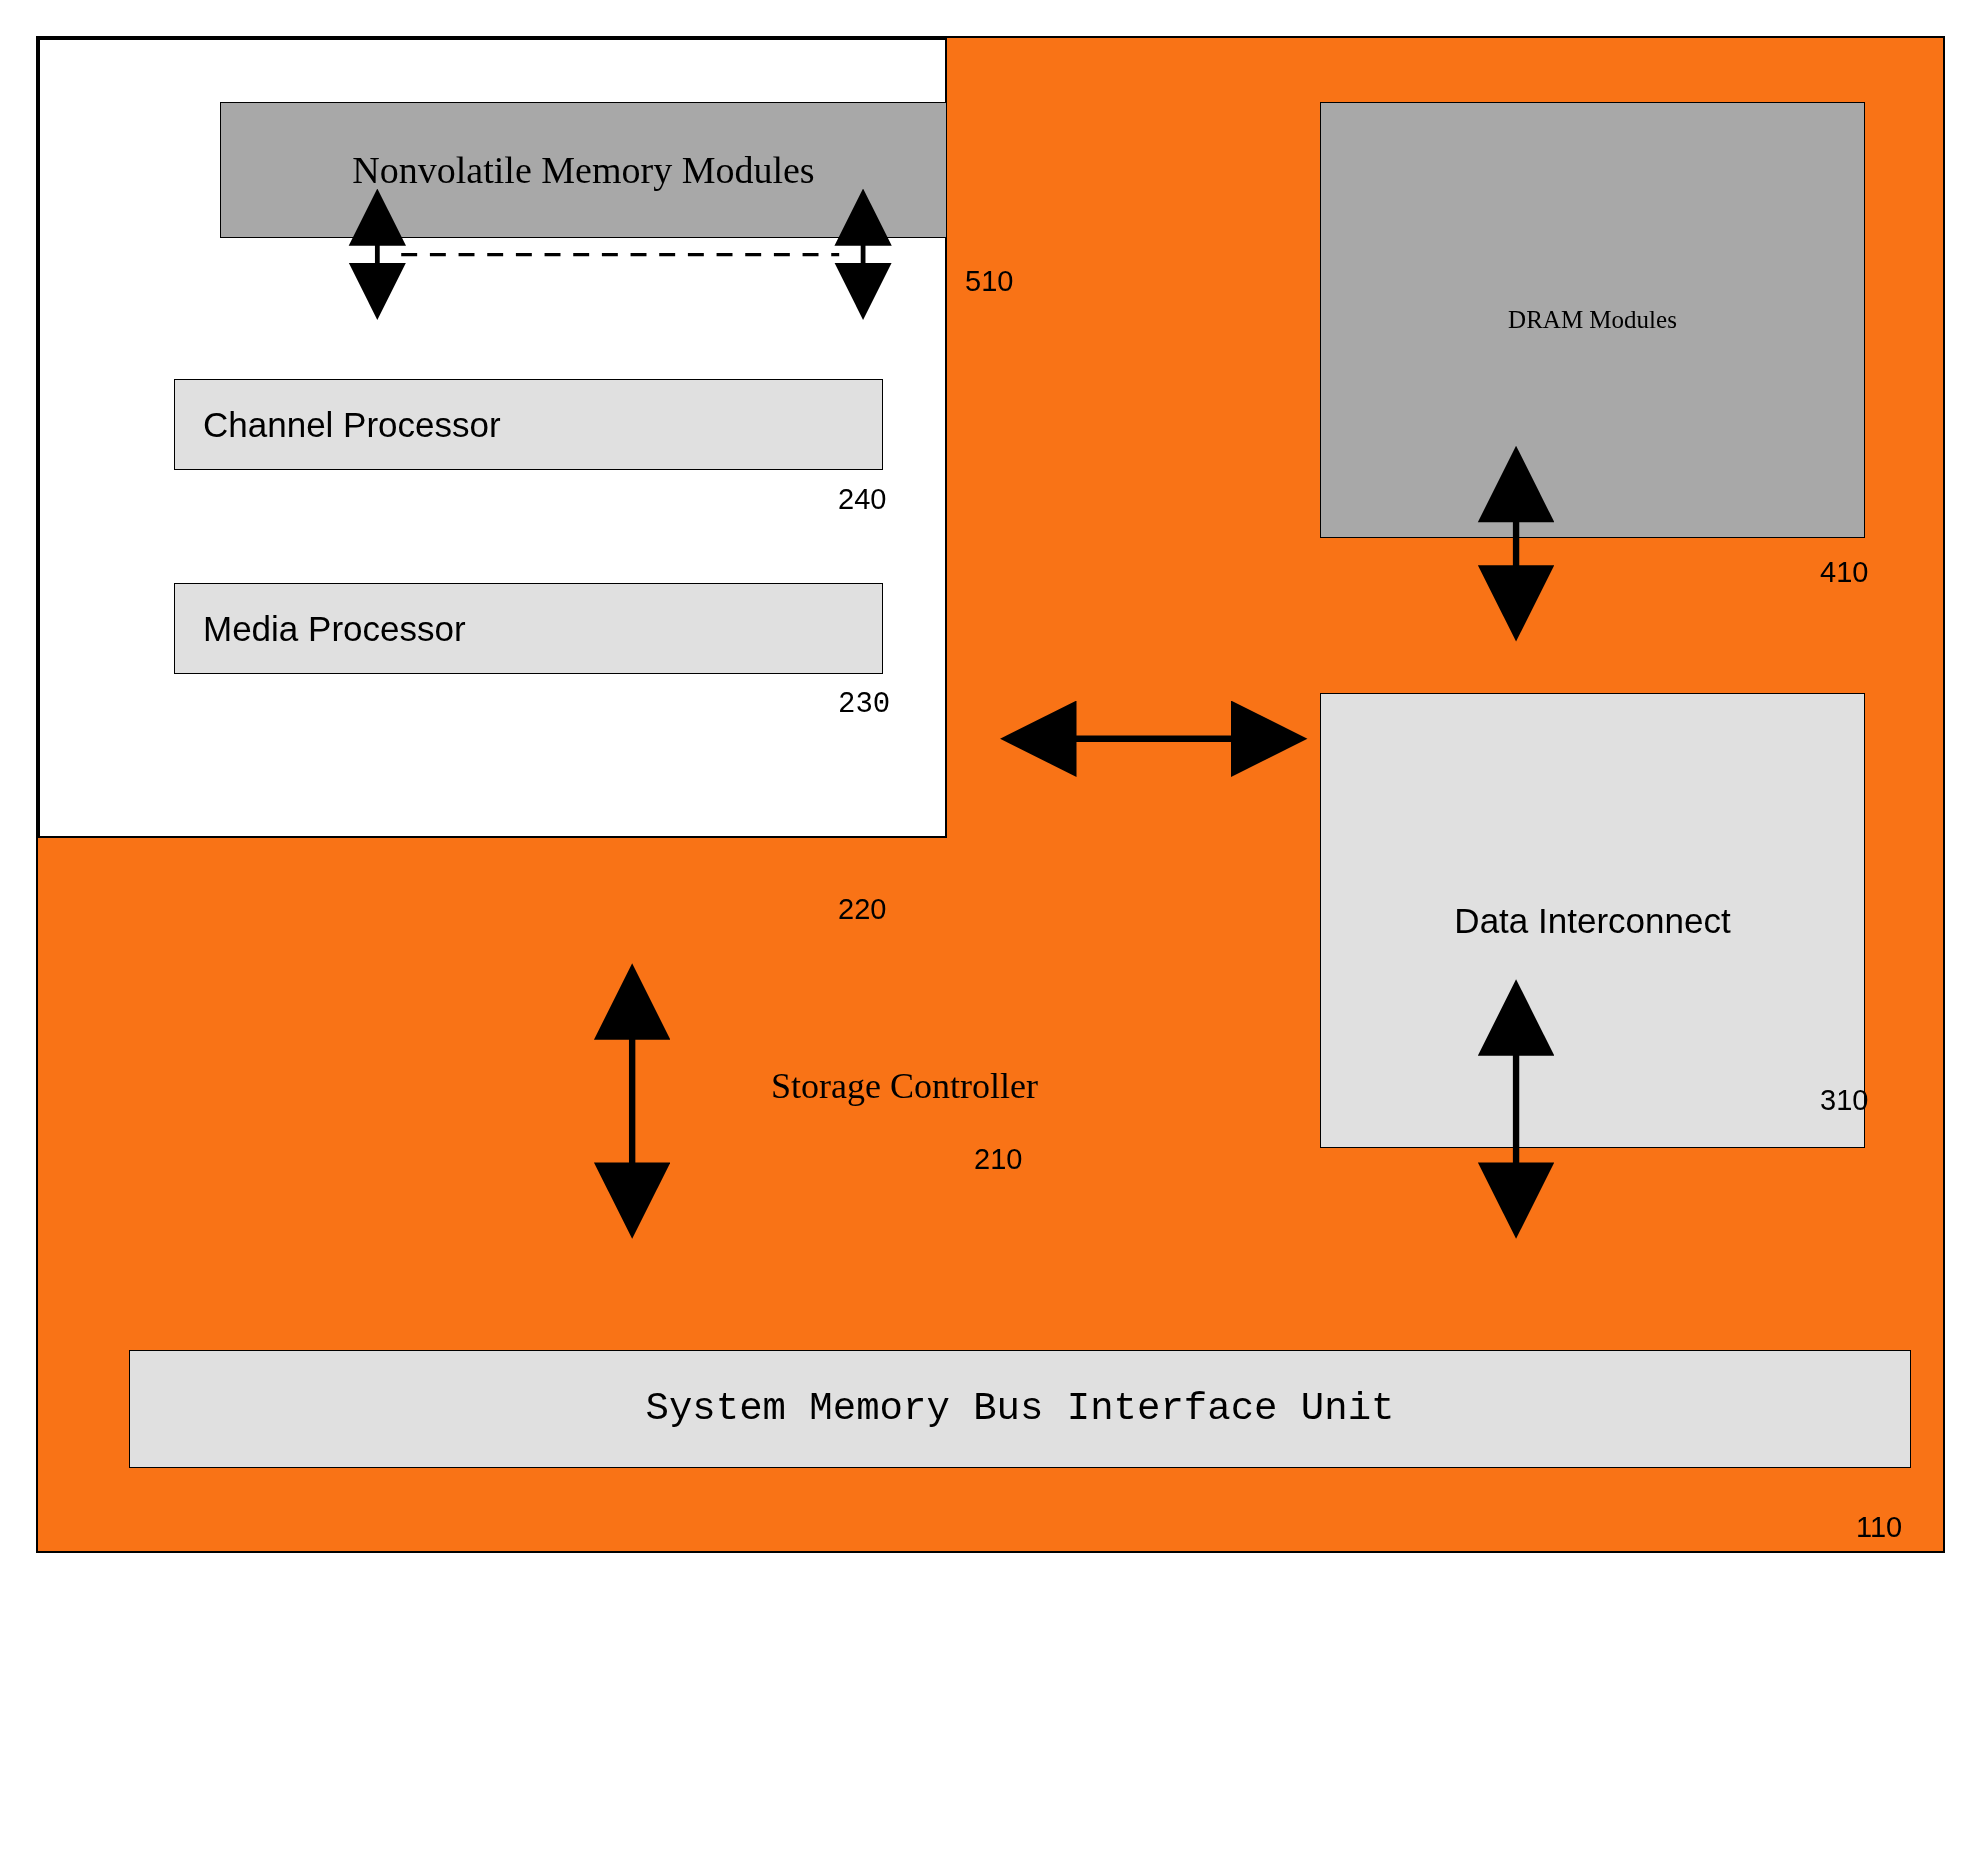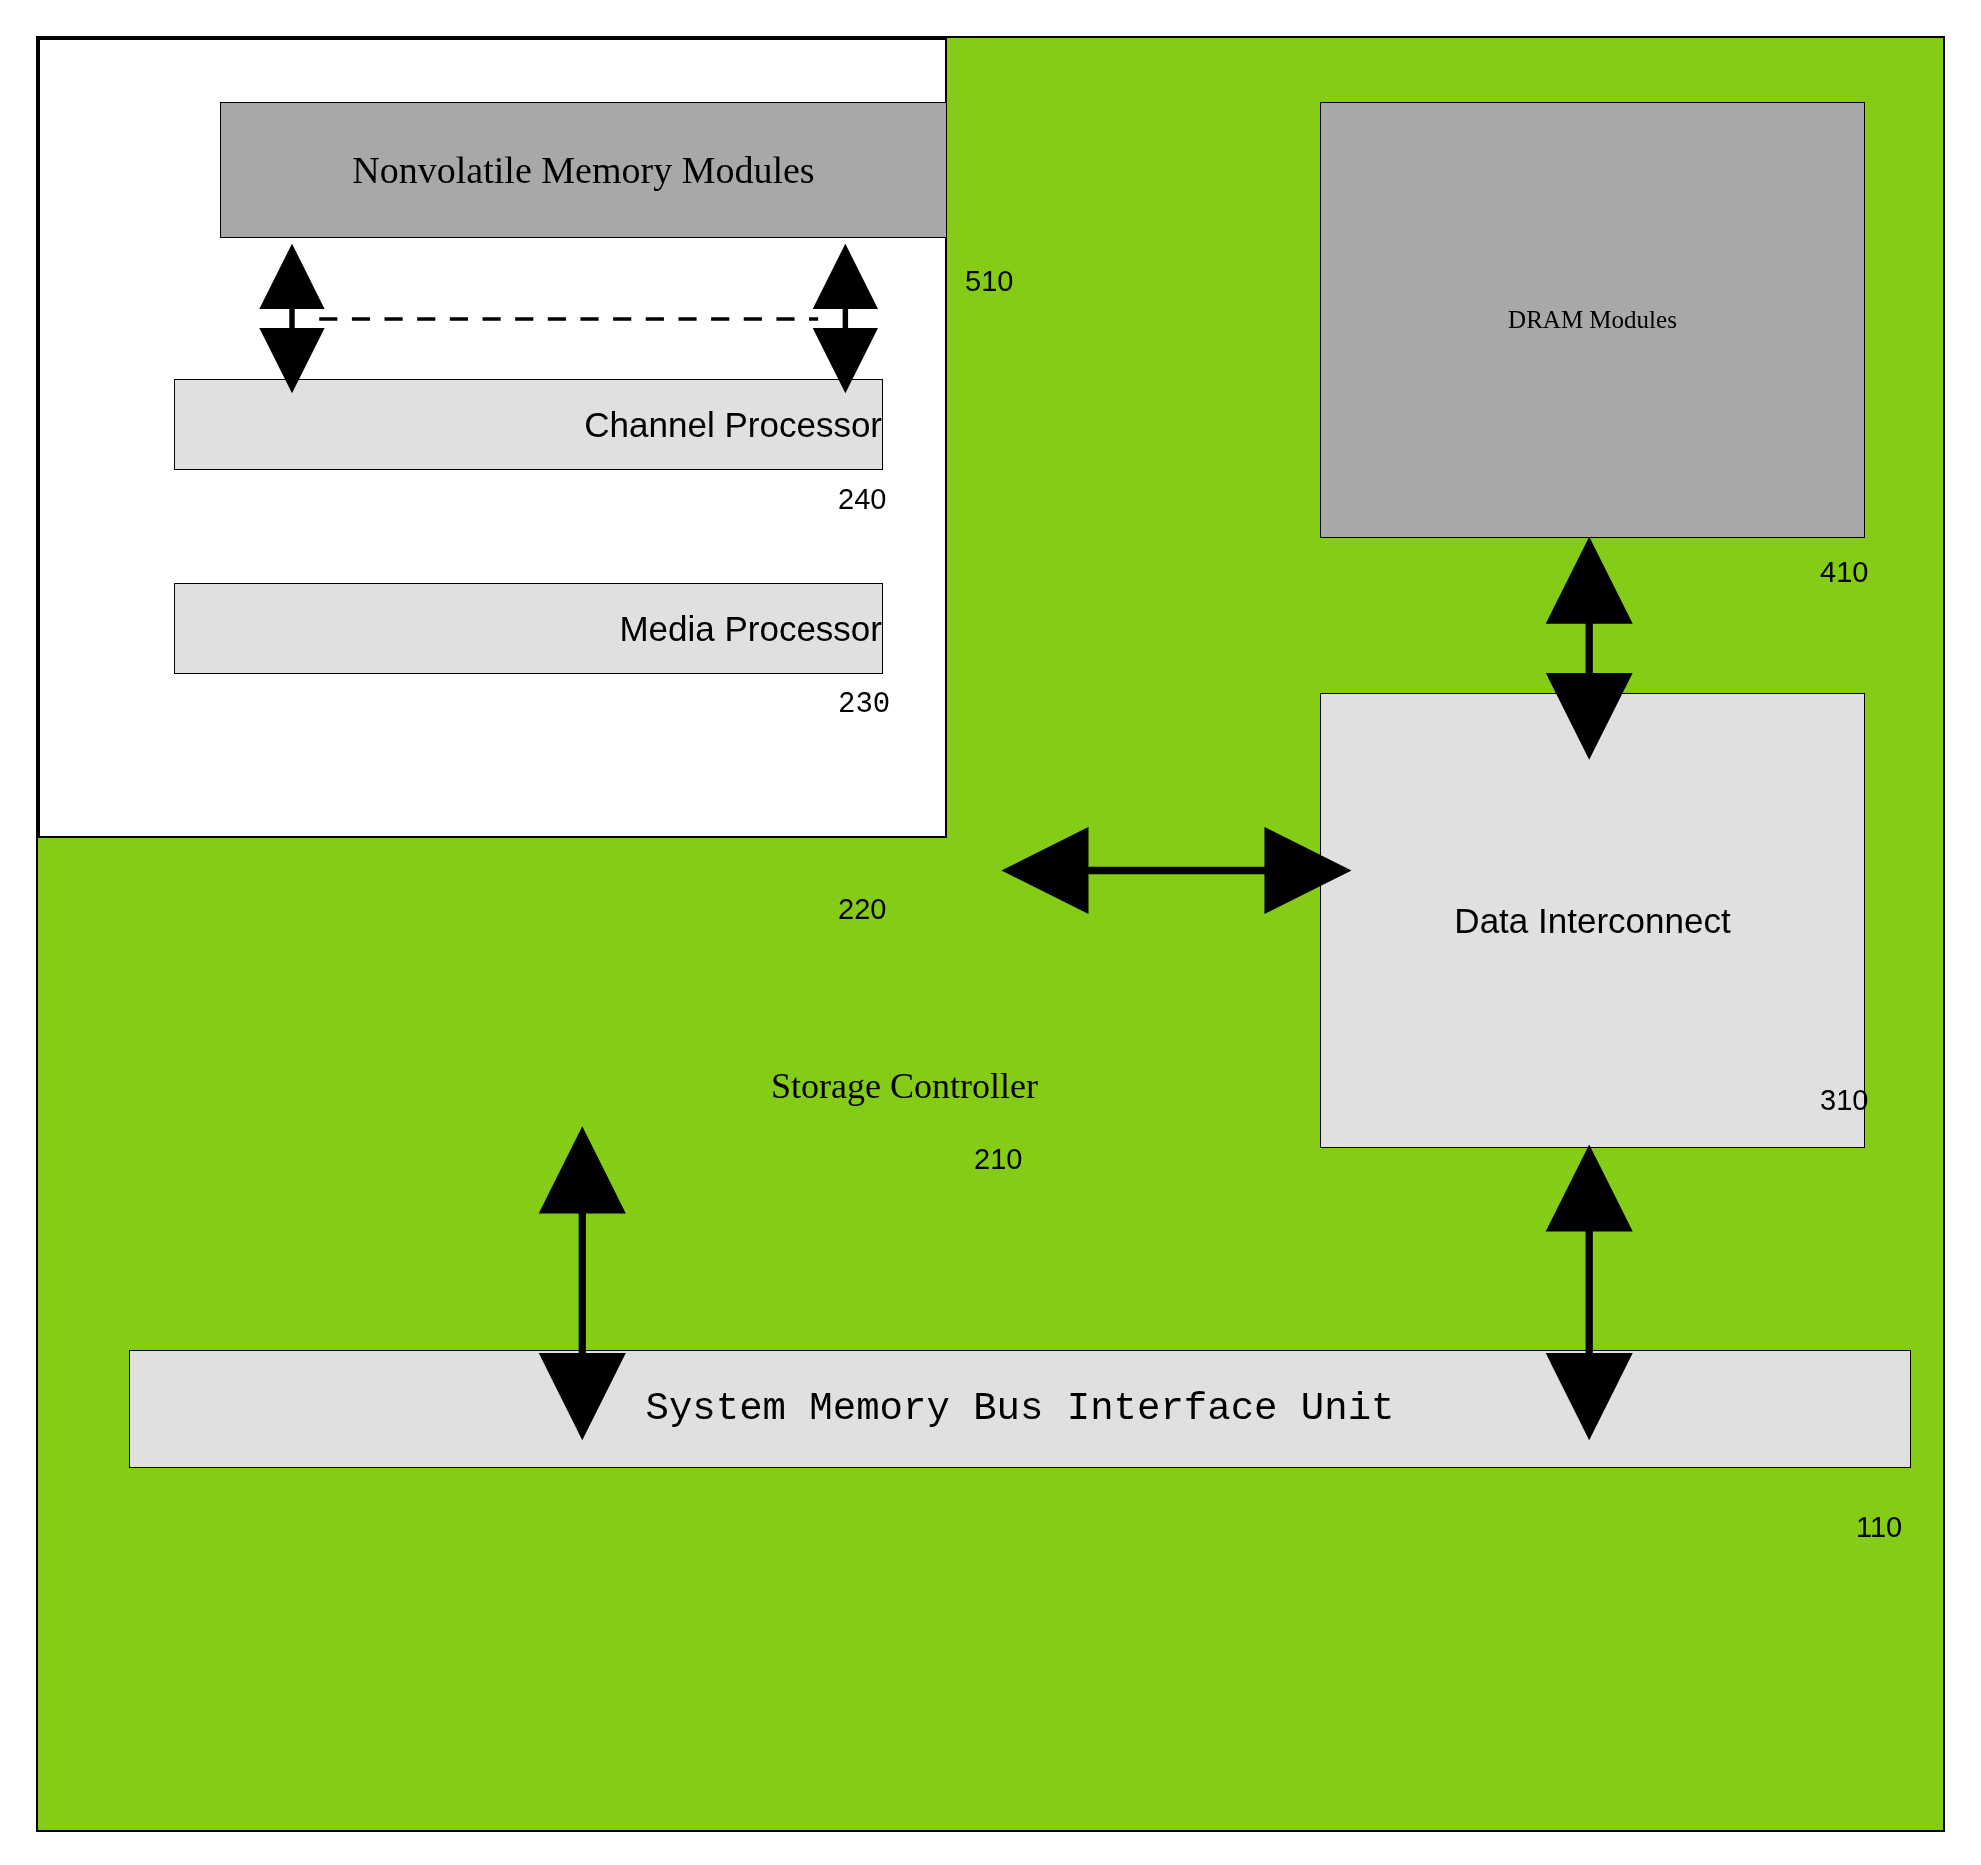--- a/index.html
+++ b/index.html
@@ -4,24 +4,24 @@
   <style>
     * { box-sizing: border-box; }
     body {
       margin: 0;
       padding: 36px;
       font-family: Arial, sans-serif;
       background: #fff;
     }
     .diagram-outer {
       width: 1909px;
-      height: 1796px;
+      height: 1517px;
       border: 2.7px solid #000;
       position: relative;
-      background: #84cc16;
+      background: #f97316;
     }
     .box {
       position: absolute;
       display: flex;
       align-items: center;
       justify-content: center;
       text-align: center;
     }
     .nvm-modules {
       left: 182px;
@@ -54,21 +54,22 @@
     .sc-inner {
       position: absolute;
       left: 136px;
       width: 709px;
       height: 91px;
       background: #e0e0e0;
       border: 1.8px solid #000;
       font-size: 35px;
       display: flex;
       align-items: center;
-      justify-content: flex-end;
+      justify-content: flex-start;
+      padding-left: 28px;
     }
     .channel-proc { top: 341px; }
     .media-proc { top: 545px; }
     .command-proc { top: 750px; }
     .sc-label {
       position: absolute;
       left: 91px;
       top: 1027px;
       width: 909px;
       text-align: right;

